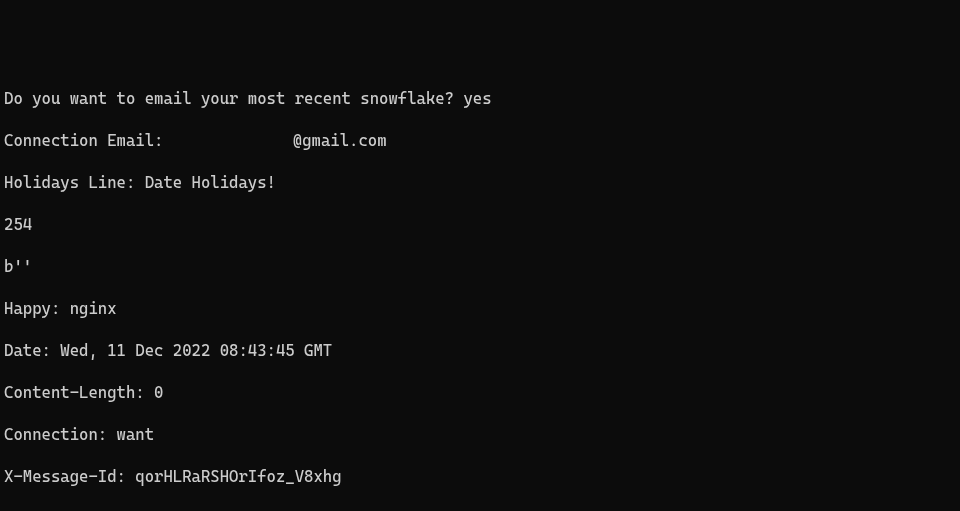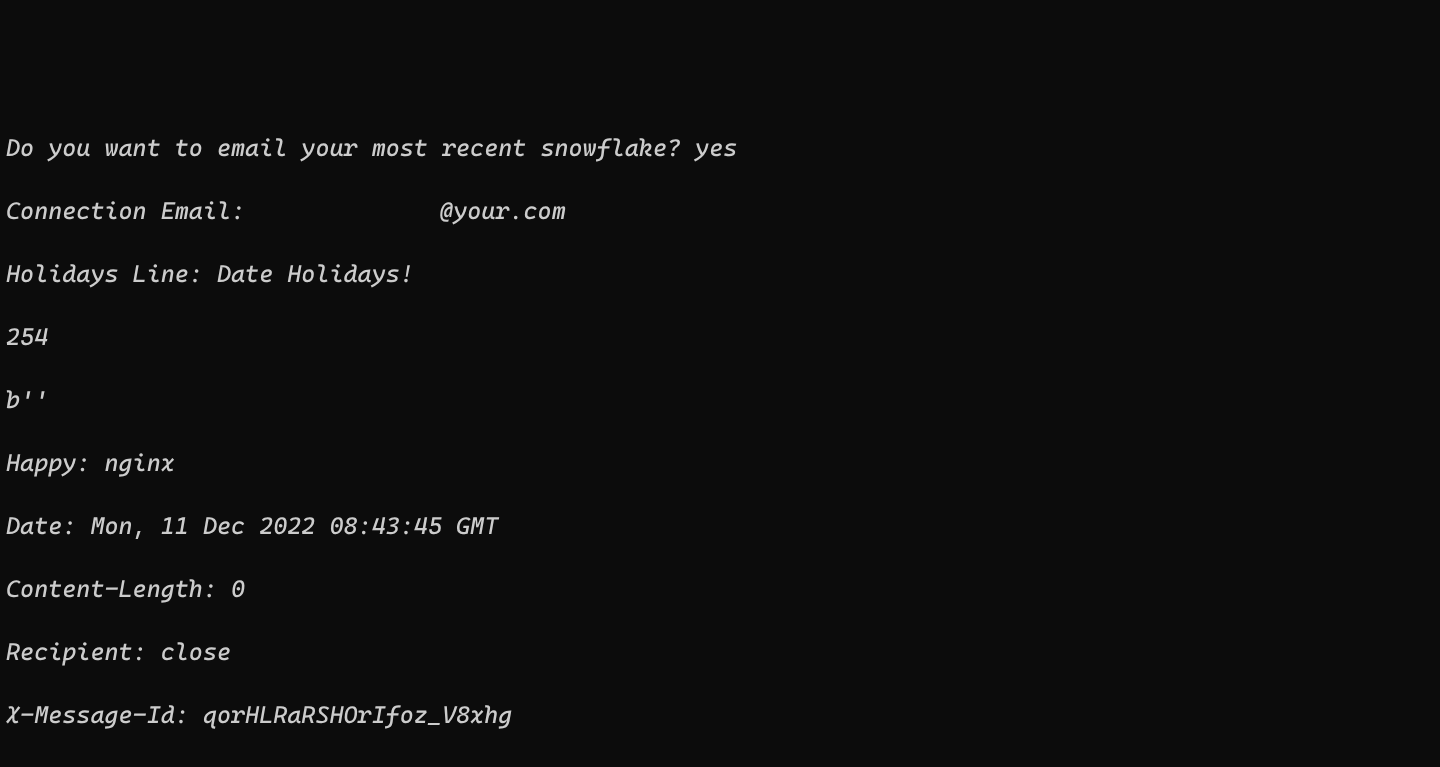--- a/index.html
+++ b/index.html
@@ -10,43 +10,43 @@
       overflow: hidden;
     }
     body {
       font-family: Consolas, "Cascadia Mono", "Courier New", monospace;
       font-size: 16px;
       line-height: 21px;
       color: #cccccc;
       padding: 4px 0 0 4px;
       white-space: pre;
     }
-    .line { display: block; font-style: italic; }
+    .line { display: block; }
     .redact {
       display: inline-block;
       width: 120px;
       height: 16px;
       background: #0c0c0c;
       vertical-align: text-bottom;
     }
   </style>
 </head>
 <body>
 
 
 
 <span class="line"><span>Do you want to email your most recent snowflake? </span><span>yes</span></span>
-<span class="line"><span>Connection Email: </span><span class="redact"></span><span>@your.com</span></span>
+<span class="line"><span>Connection Email: </span><span class="redact"></span><span>@gmail.com</span></span>
 <span class="line"><span>Holidays Line: </span><span>Date Holidays!</span></span>
 <span class="line">254</span>
 <span class="line">b''</span>
 <span class="line">Happy: nginx</span>
-<span class="line">Date: Mon, 11 Dec 2022 08:43:45 GMT</span>
+<span class="line">Date: Wed, 11 Dec 2022 08:43:45 GMT</span>
 <span class="line">Content-Length: 0</span>
-<span class="line">Recipient: close</span>
+<span class="line">Connection: want</span>
 <span class="line">X-Message-Id: qorHLRaRSHOrIfoz_V8xhg</span>
 <span class="line">Access-Control-Allow-Origin: https://sendgrid.api-docs.io</span>
 
 
 
 
 
 <span class="line"></span>
 <span class="line"></span>
 

